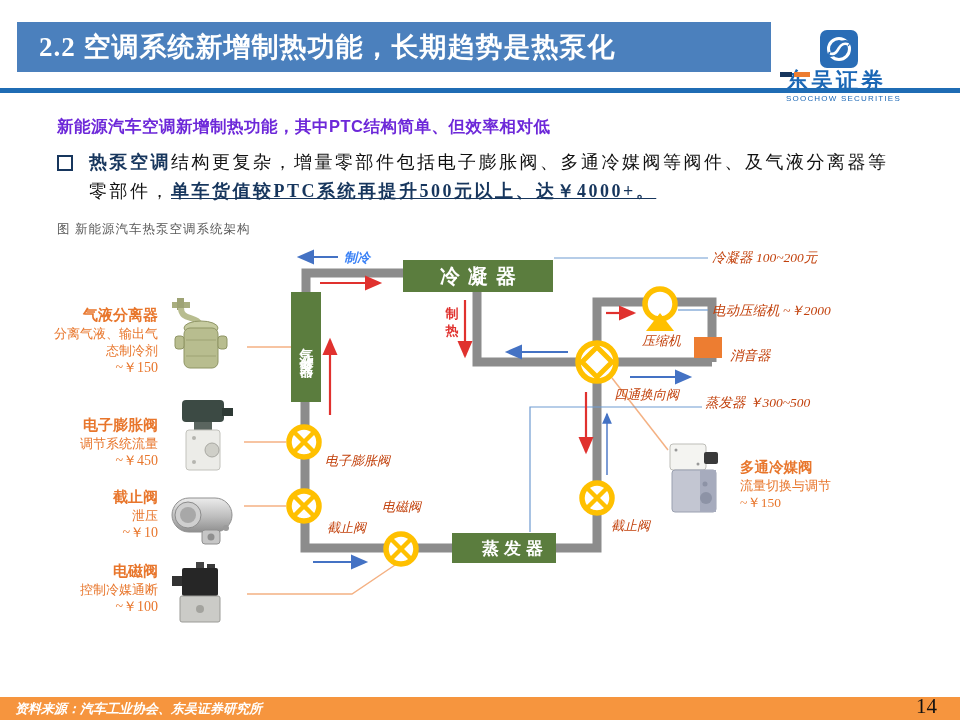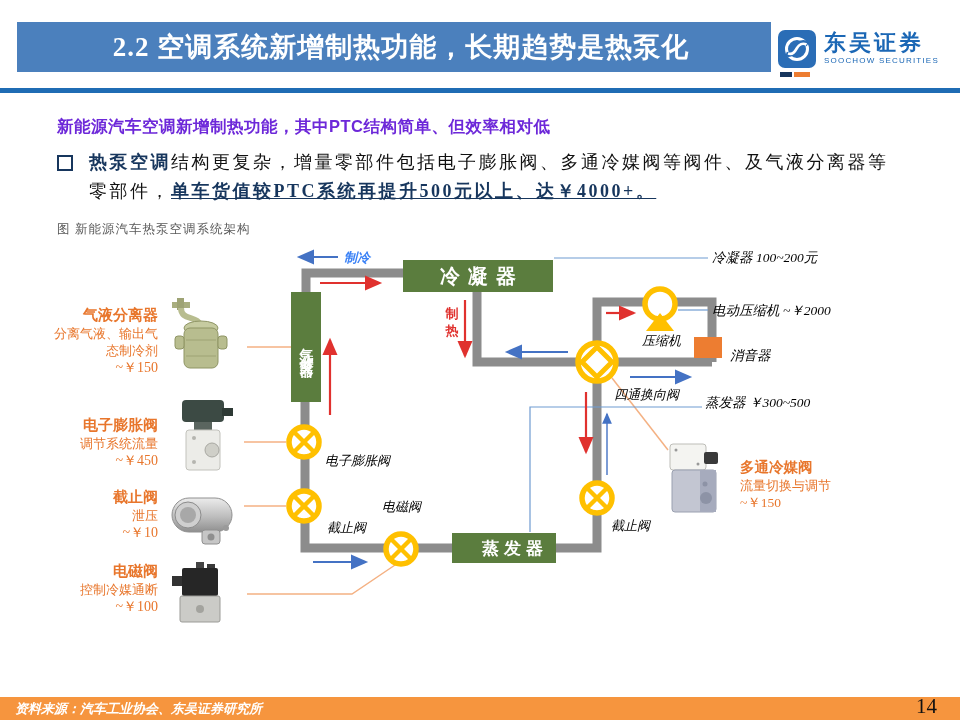--- a/index.html
+++ b/index.html
@@ -2,23 +2,23 @@
 <html><head>
 <meta charset="utf-8">
 <style>
   html,body{margin:0;padding:0;background:#e9e9e9;}
   .slide{position:relative;width:960px;height:720px;background:#ffffff;overflow:hidden;
          font-family:"Liberation Serif",serif;}
   .abs{position:absolute;}
 
   
   .header-bar{left:17px;top:22px;width:754px;height:50px;background:#4b80bd;}
-  .header-title{padding-left:14px;line-height:50px;color:#ffffff;font-size:27px;font-weight:bold;
-                letter-spacing:1px;white-space:nowrap;font-family:"Liberation Serif",serif;text-align:center;}
-  .logo{left:778px;top:30px;display:flex;align-items:flex-start;}
+  .header-title{padding-left:22px;line-height:50px;color:#ffffff;font-size:27px;font-weight:bold;
+                letter-spacing:1px;white-space:nowrap;font-family:"Liberation Serif",serif;}
+  .logo{left:778px;top:30px;display:flex;align-items:center;flex-direction:column;}
   .logo-txt{margin-left:8px;}
   .logo-cn{color:#1b67b5;font-size:22px;font-weight:bold;letter-spacing:3px;line-height:26px;
            font-family:"Liberation Sans",sans-serif;}
   .logo-en{color:#1b67b5;font-size:8px;letter-spacing:1.2px;font-family:"Liberation Sans",sans-serif;}
   .substrip{left:780px;top:72px;display:flex;gap:2px;}
   .substrip .s1{width:12px;height:5px;background:#17365d;}
   .substrip .s2{width:16px;height:5px;background:#ed7d31;}
   .divider{left:0;top:88px;width:960px;height:5px;background:#1f6cb4;}
 
   
@@ -33,21 +33,21 @@
   
   .caption{left:57px;top:221px;color:#595959;font-size:12.5px;letter-spacing:1px;
            font-family:"Liberation Sans",sans-serif;}
   .green-box{background:#5b7d3e;color:#fff;font-weight:bold;display:flex;align-items:center;
              justify-content:center;}
   .box-condenser{left:403px;top:260px;width:150px;height:32px;font-size:20px;letter-spacing:8px;padding-left:8px;box-sizing:border-box;}
   .box-evaporator{left:452px;top:533px;width:104px;height:30px;font-size:17px;letter-spacing:5px;padding-left:22px;box-sizing:border-box;}
   .box-separator{left:291px;top:292px;width:30px;height:110px;font-size:14px;}
   .vert{writing-mode:vertical-rl;letter-spacing:4px;}
 
-  .dlabel{color:#000000;font-size:13px;font-style:italic;white-space:nowrap;}
+  .dlabel{color:#c2410c;font-size:13px;font-style:italic;white-space:nowrap;}
   .flabel-cool{left:344px;top:249px;color:#3b82f6;font-size:13px;font-style:italic;font-weight:bold;}
   .flabel-heat{left:444px;top:305px;color:#e0312e;font-size:13px;font-weight:bold;width:16px;
                word-break:break-all;line-height:17px;text-align:center;}
 
   .left-item{width:108px;text-align:right;color:#e8762c;}
   .li-name{font-size:15px;font-weight:bold;line-height:19px;}
   .li-desc{font-size:13px;line-height:17px;}
   .li-price{font-size:14px;line-height:18px;}
   .right-item{width:120px;text-align:left;color:#e8762c;}
 

